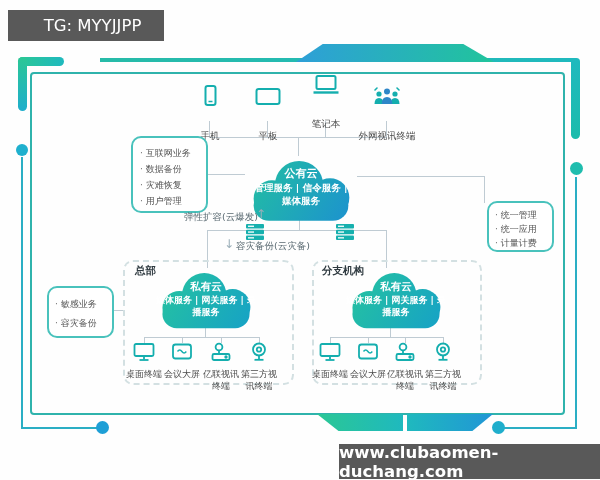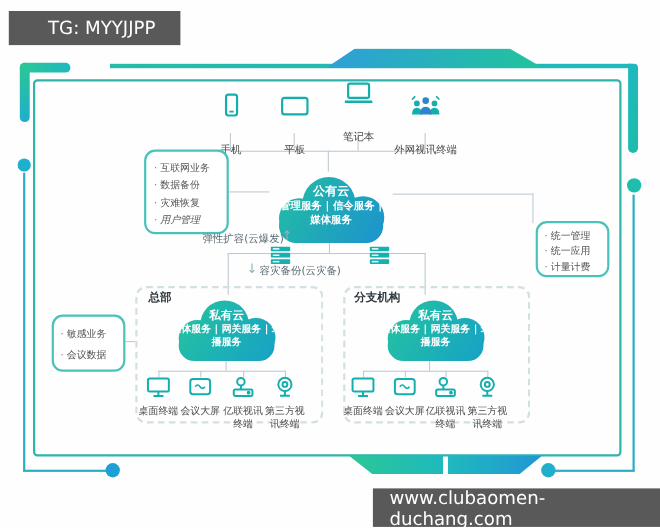--- a/index.html
+++ b/index.html
@@ -124,21 +124,21 @@
           <line x1="27" y1="6" x2="25" y2="4"></line>
         </g>
     </svg>
     <div class="lbl">外网视讯终端</div>
   </div>
 
   <div class="bx" style="left:131px;top:136px;width:77px;height:77px;">
     <div class="bx-item" style="line-height:16px;">互联网业务</div>
     <div class="bx-item" style="line-height:16px;">数据备份</div>
     <div class="bx-item" style="line-height:16px;">灾难恢复</div>
-    <div class="bx-item" style="line-height:16px;font-style:italic;">用户管理</div>
+    <div class="bx-item" style="line-height:16px;">用户管理</div>
   </div>
 
   <svg class="abs" style="left:243px;top:153px;" width="116" height="70" viewBox="0 0 120 72">
     <defs>
         <linearGradient id="gpub" gradientUnits="userSpaceOnUse" x1="0" y1="0" x2="120" y2="72">
       <stop offset="0" stop-color="#23c39d"></stop>
           <stop offset="1" stop-color="#1c8fd2"></stop>
         </linearGradient>
       </defs>
     <g fill="url(#gpub)">
@@ -182,21 +182,21 @@
   </svg>
 
   <div class="bx" style="left:487px;top:201px;width:67px;height:51px;padding:5px 6px;">
     <div class="bx-item" style="line-height:14px;">统一管理</div>
     <div class="bx-item" style="line-height:14px;">统一应用</div>
     <div class="bx-item" style="line-height:14px;">计量计费</div>
   </div>
 
   <div class="bx" style="left:47px;top:286px;width:67px;height:52px;padding:7px 6px;">
     <div class="bx-item" style="line-height:19px;">敏感业务</div>
-    <div class="bx-item" style="line-height:19px;">会议数据</div>
+    <div class="bx-item" style="line-height:19px;">容灾备份</div>
   </div>
 
   <div class="section-box" style="left:123px;top:260px;width:171px;height:125px;"></div>
   <div class="section-title" style="left:135px;top:264px;">总部</div>
   <svg class="abs" style="left:148px;top:266px;" width="116" height="64" viewBox="0 0 120 72">
     <defs>
         <linearGradient id="ghq" gradientUnits="userSpaceOnUse" x1="0" y1="0" x2="120" y2="72">
       <stop offset="0" stop-color="#27c79b"></stop>
           <stop offset="1" stop-color="#159fc9"></stop>
         </linearGradient>
@@ -294,17 +294,17 @@
         <circle cx="12" cy="8.5" r="2.2"></circle>
         <line x1="12" y1="14.5" x2="12" y2="18"></line>
         <line x1="7.5" y1="18.8" x2="16.5" y2="18.8"></line>
       </svg>
     <div class="lbl">第三方视讯终端</div>
   </div>
 
   <div class="wm" style="left:8px;top:10px;width:156px;height:31px;padding-left:13px;justify-content:center;">
     <span>TG: MYYJJPP</span>
   </div>
-  <div class="wm" style="left:339px;top:444px;width:261px;height:35px;padding-left:15px;">
+  <div class="wm" style="left:339px;top:444px;width:261px;height:35px;font-weight:bold;">
     <span>www.clubaomen-duchang.com</span>
   </div>
 
 </div>
 
 </body></html>

